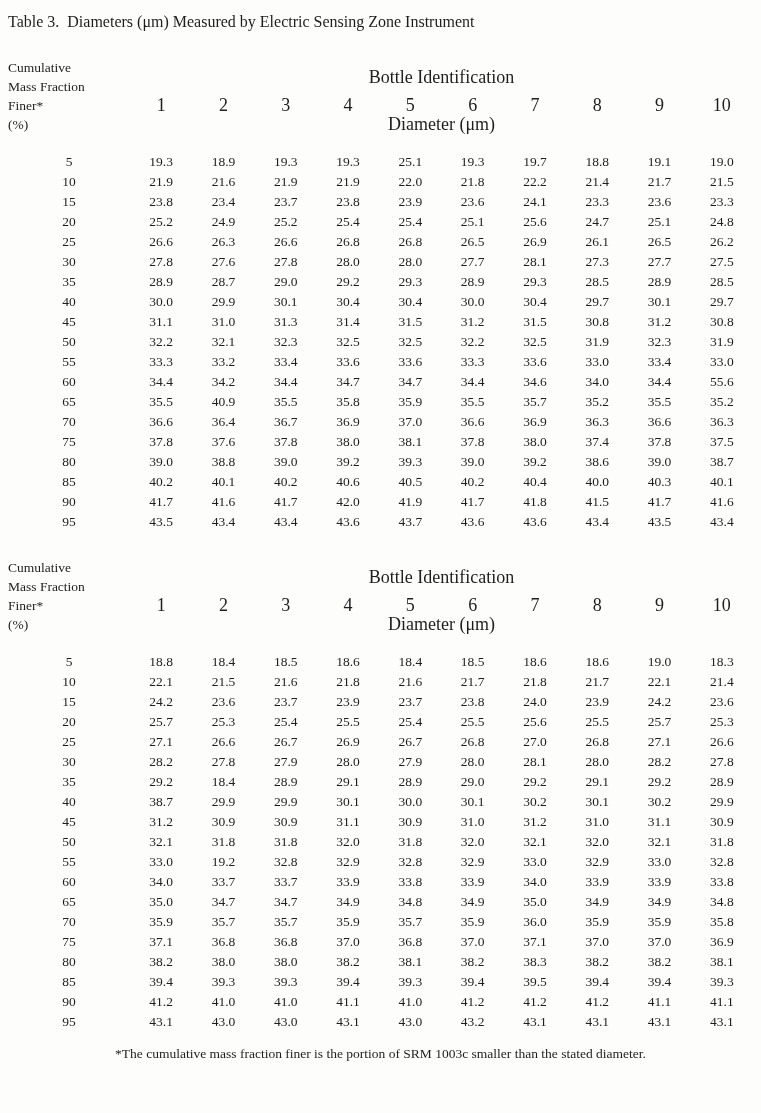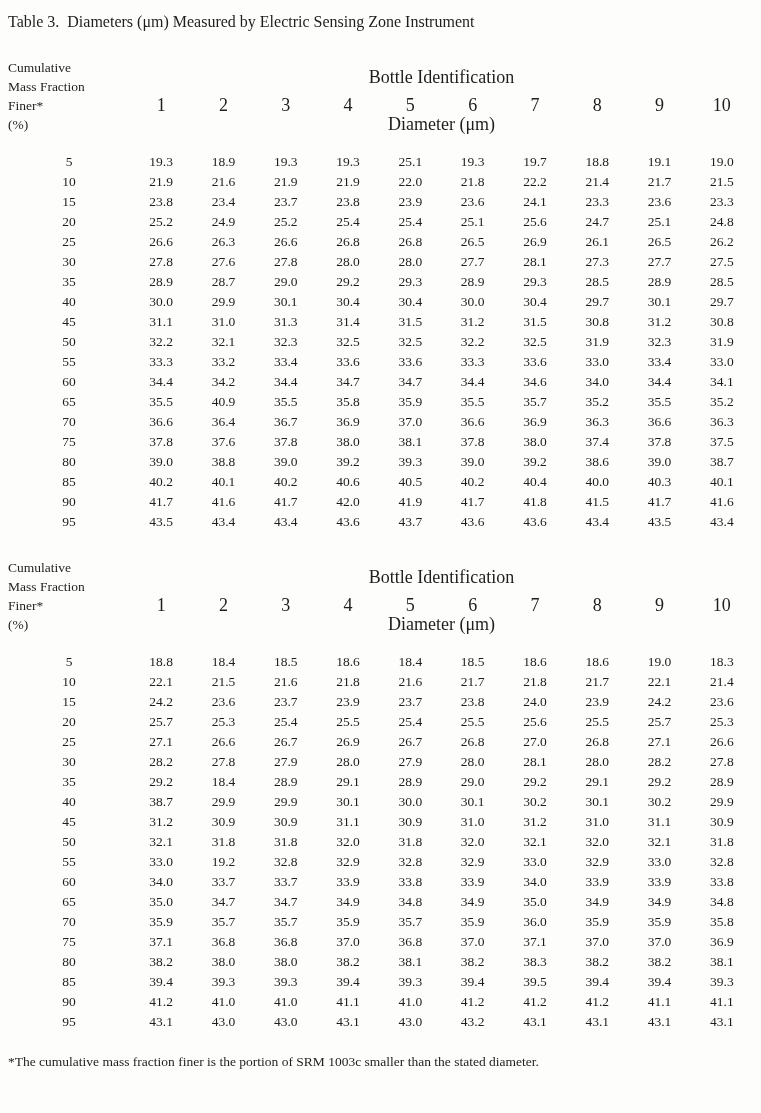--- a/index.html
+++ b/index.html
@@ -56,23 +56,23 @@
   .tbody { font-size: 13.5px; }
   .trow {
     display: grid;
     grid-template-columns: 122px repeat(10, 1fr);
     height: 20px;
     line-height: 20px;
   }
   .trow > div { text-align: center; }
   .table-section + .table-section { margin-top: 26px; }
   .footnote {
-    margin-top: 22px;
+    margin-top: 14px;
     font-size: 13.5px;
-    text-align: left;
+    text-align: center;
   }
 </style>
 </head>
 <body>
 
 <div class="page">
 
   <section class="table-section">
     <div class="table-title">Table 3.  Diameters (μm) Measured by Electric Sensing Zone Instrument</div>
     <div class="data-table">
@@ -248,21 +248,21 @@
             <div>60</div>
             <div>34.4</div>
             <div>34.2</div>
             <div>34.4</div>
             <div>34.7</div>
             <div>34.7</div>
             <div>34.4</div>
             <div>34.6</div>
             <div>34.0</div>
             <div>34.4</div>
-            <div>34.1</div>
+            <div>55.6</div>
           </div>
           <div class="trow">
             <div>65</div>
             <div>35.5</div>
             <div>40.9</div>
             <div>35.5</div>
             <div>35.8</div>
             <div>35.9</div>
             <div>35.5</div>
             <div>35.7</div>

